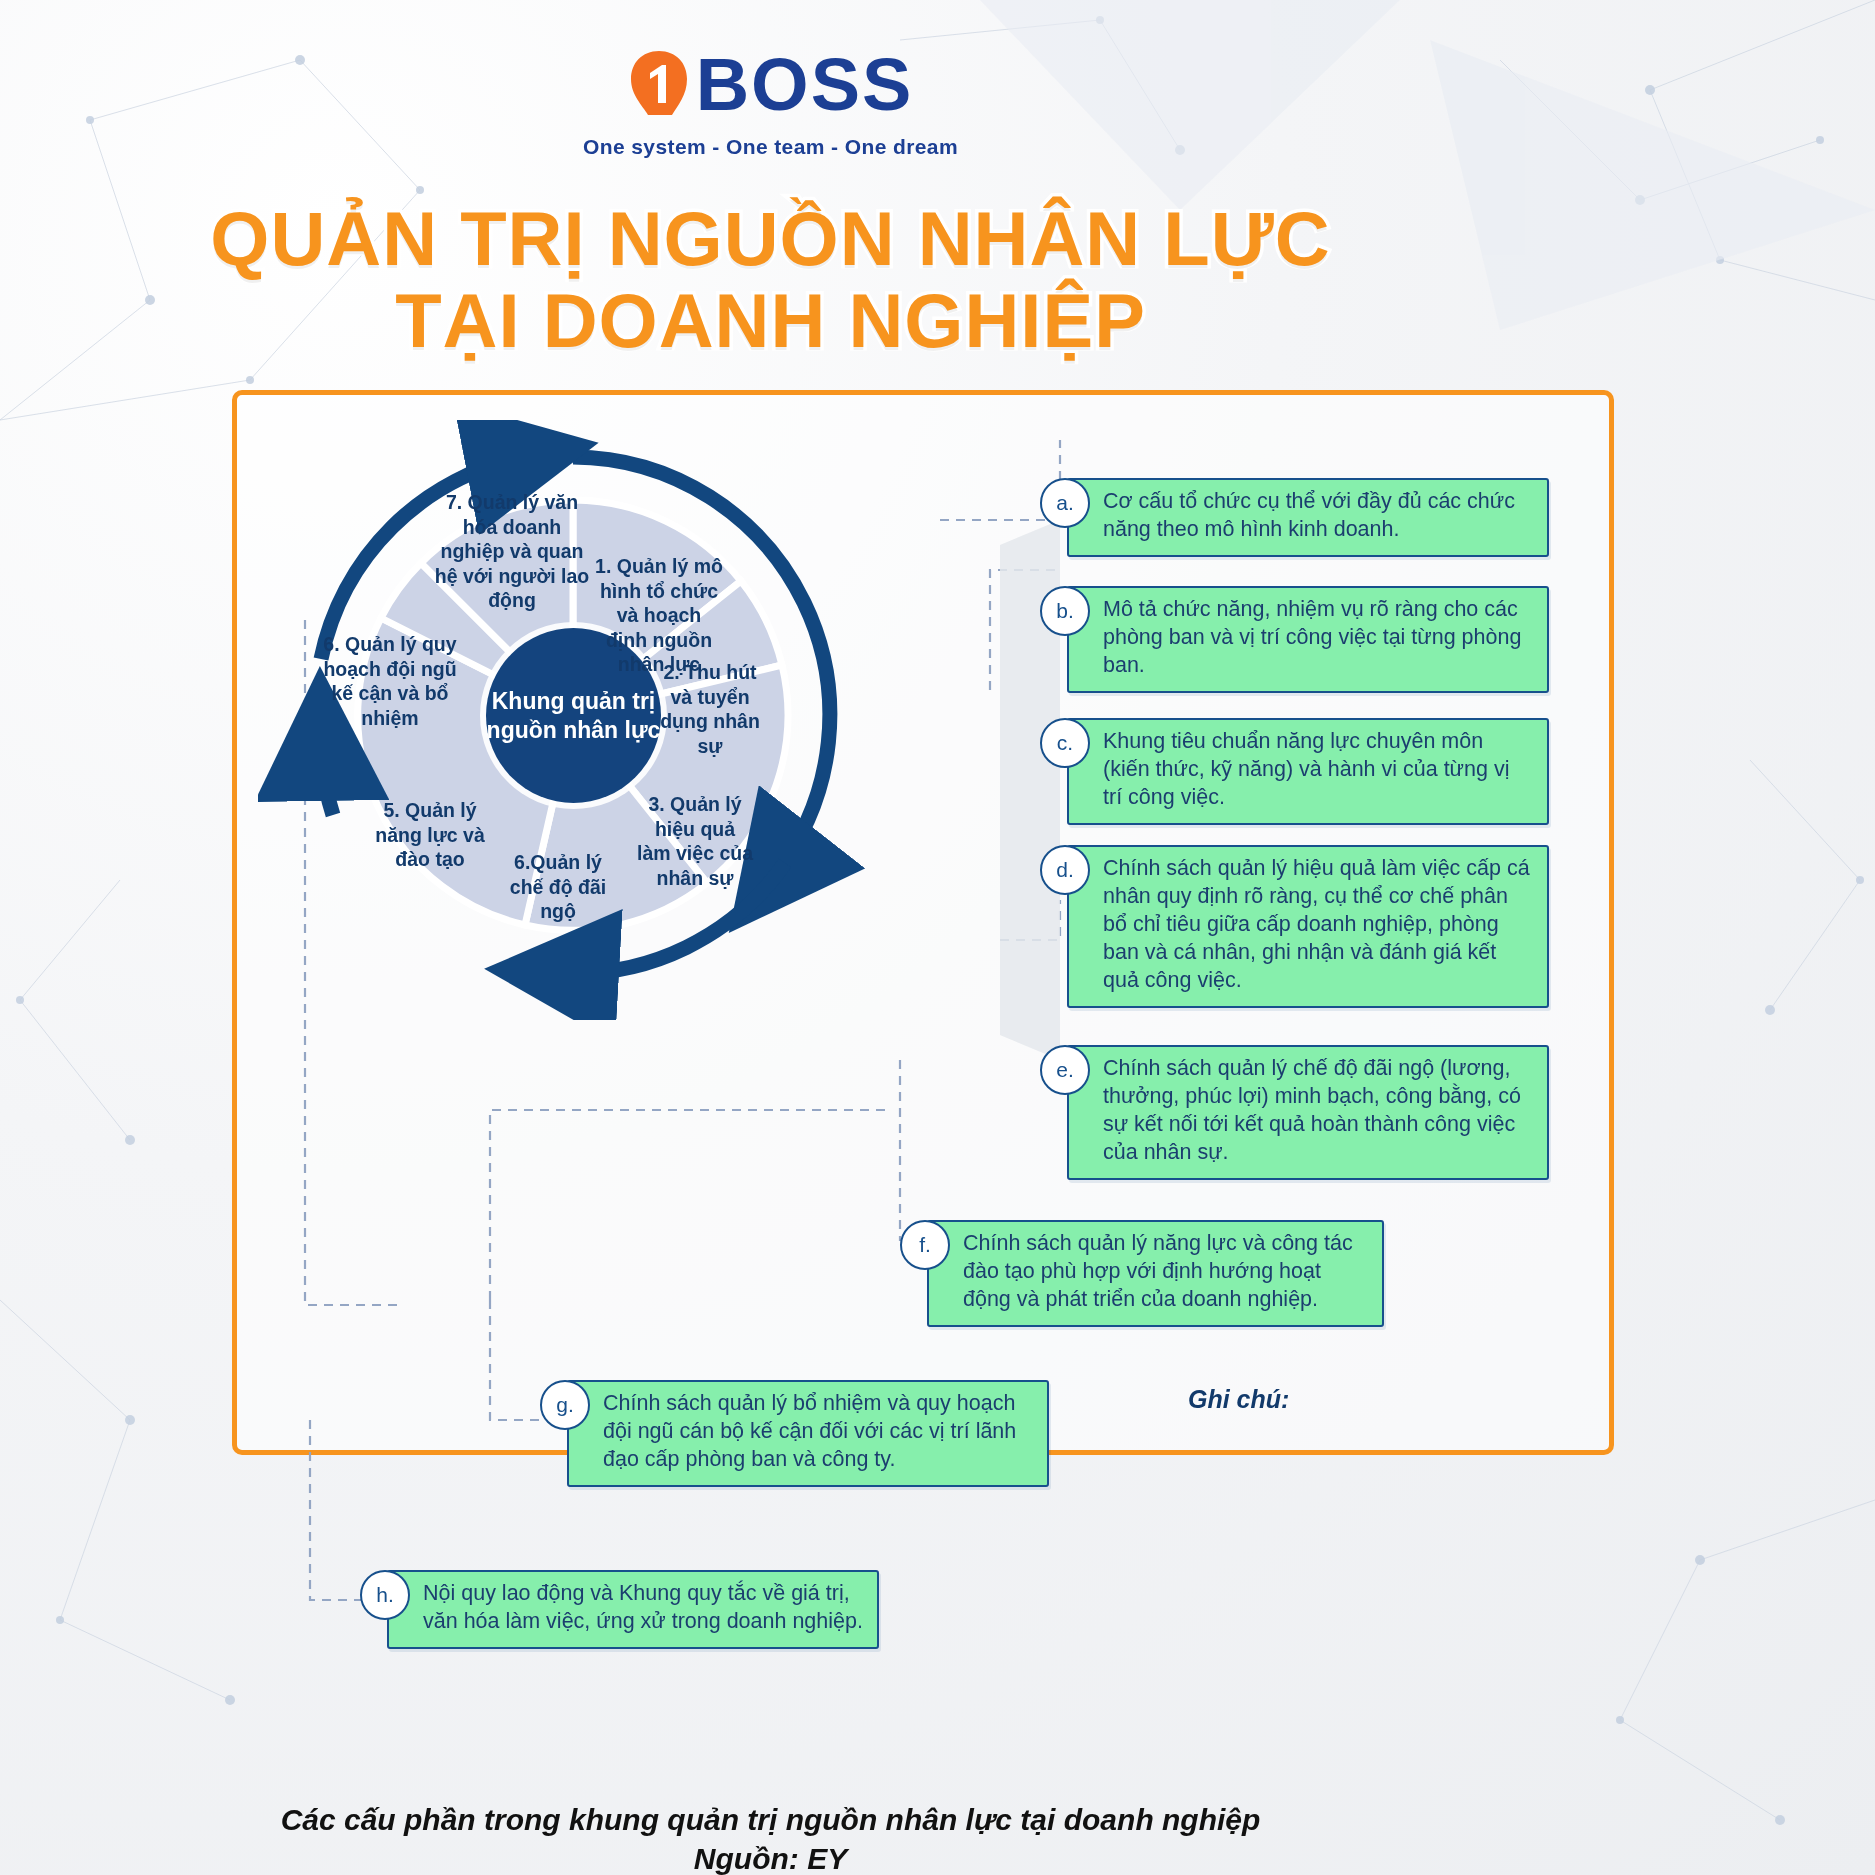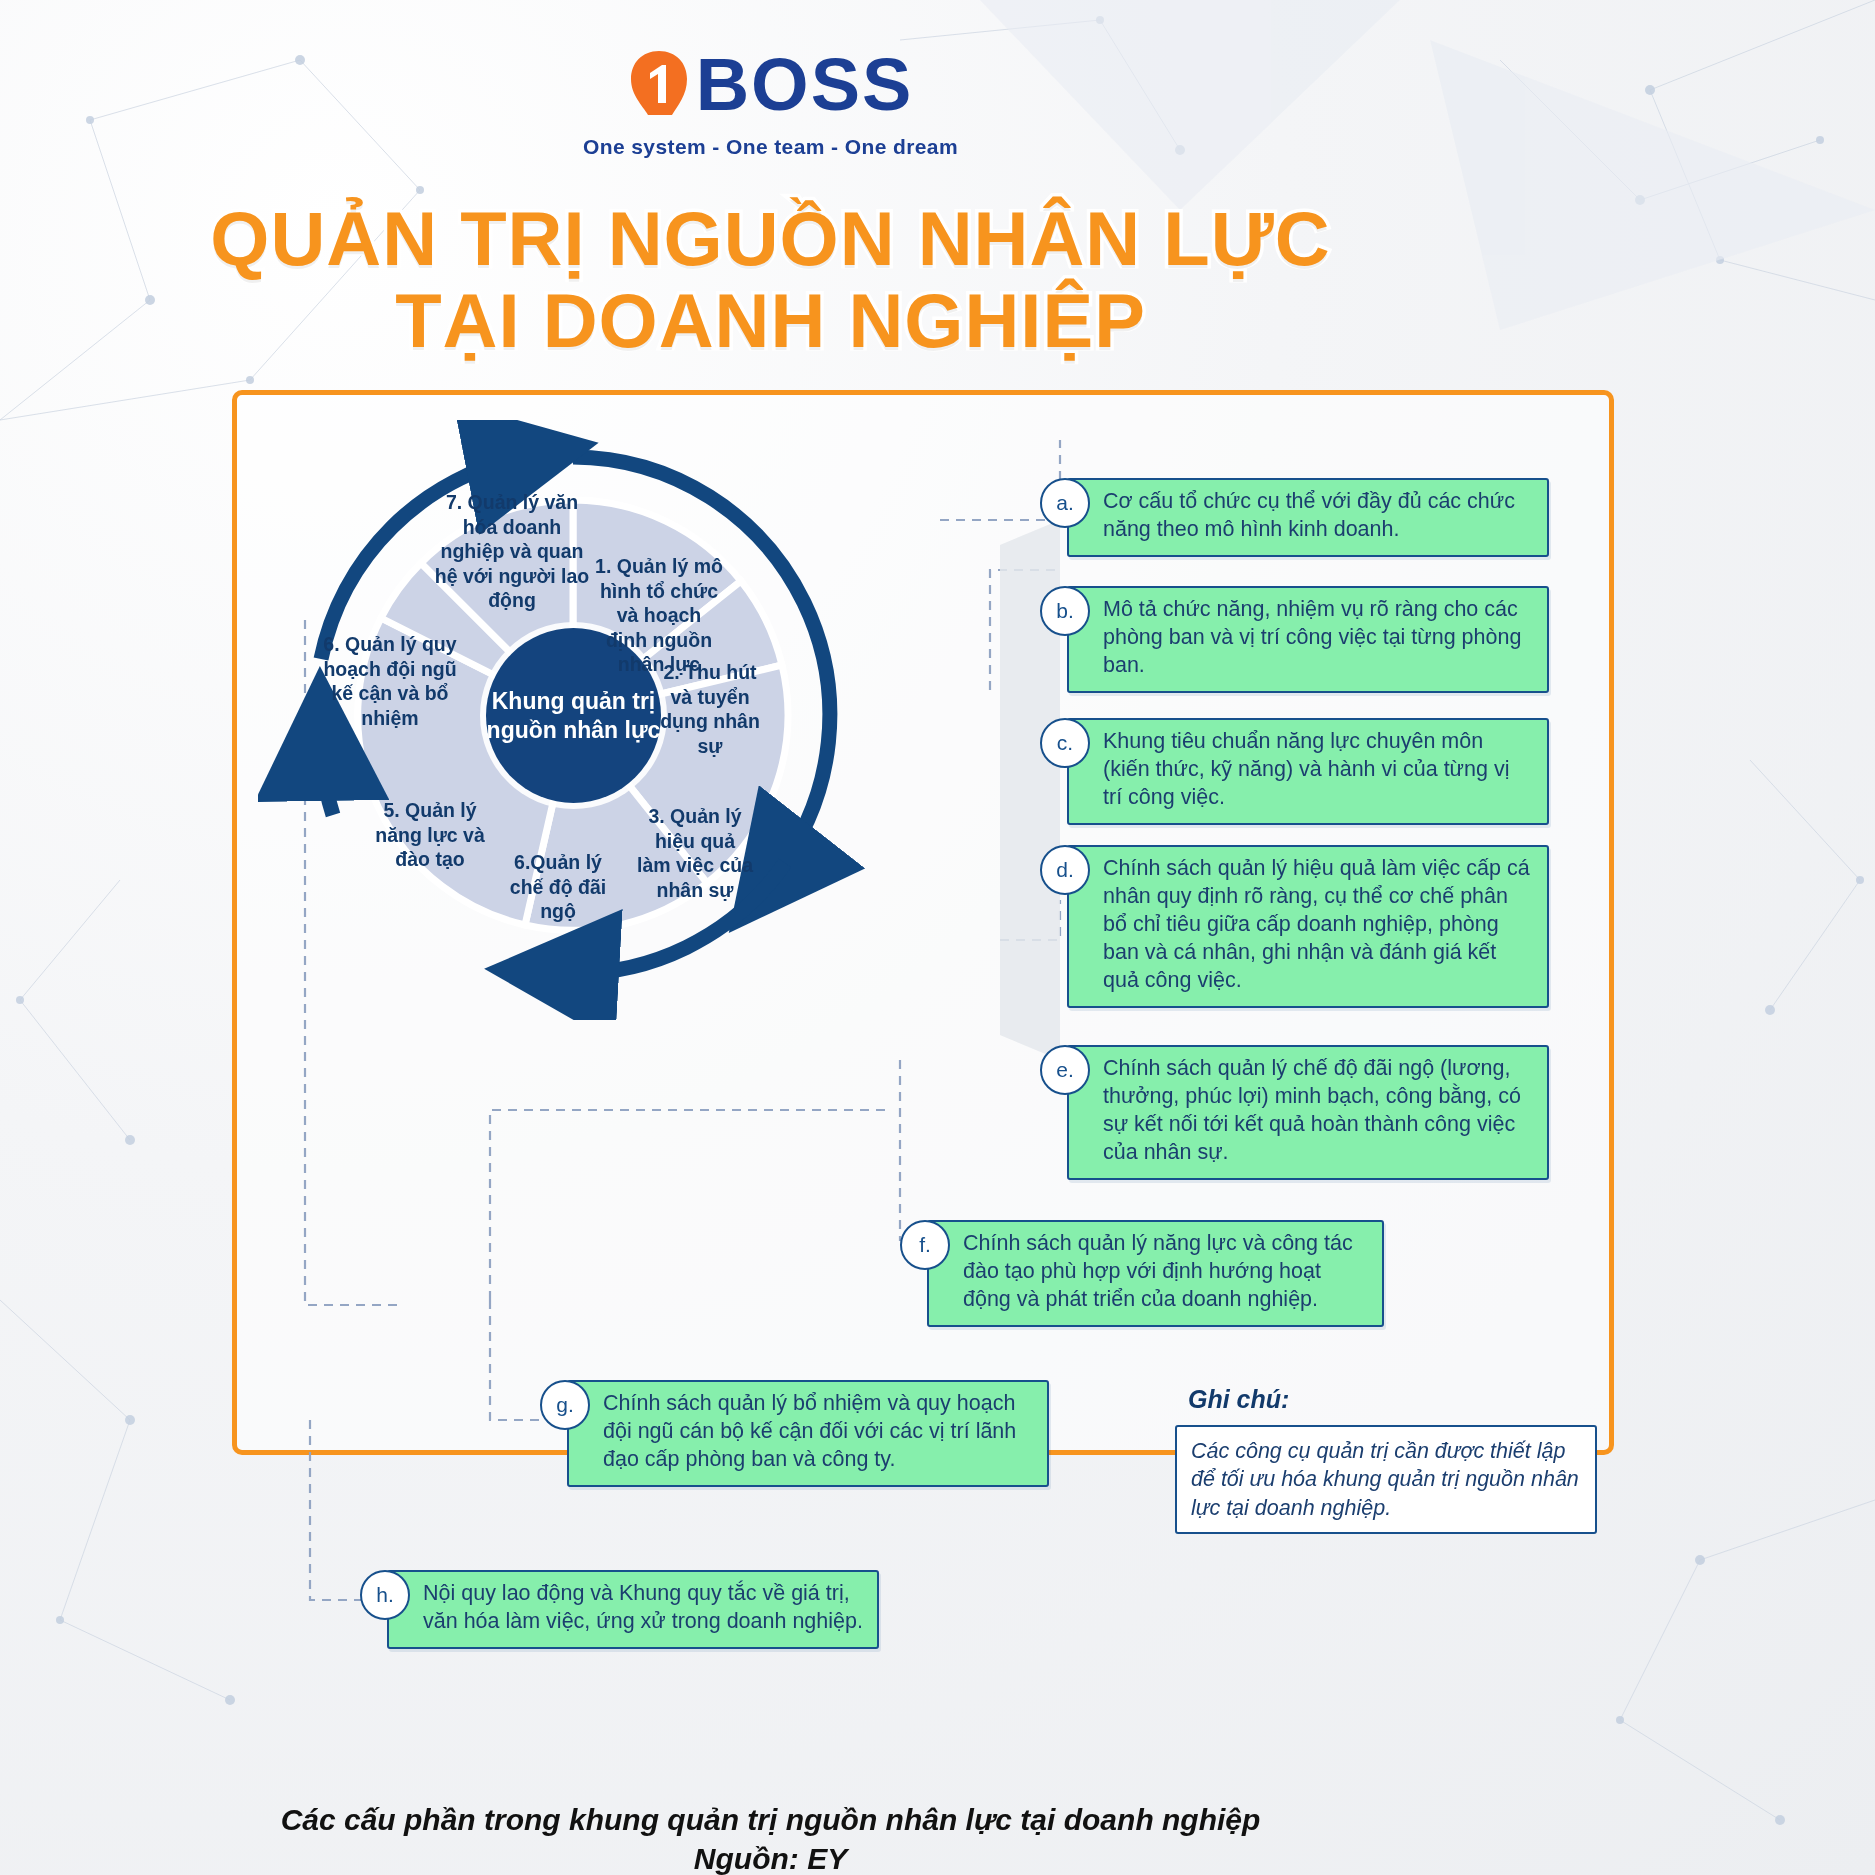--- a/index.html
+++ b/index.html
@@ -185,21 +185,21 @@
         <path d="M315,295 m212,148 a258,258 0 0,1 -226,110" marker-end="url(#arrowblue)"></path>
         <path d="M315,295 m-252,-56 a258,258 0 0,1 204,-202" marker-end="url(#arrowblue)"></path>
         <path d="M315,295 m-240,100 a258,258 0 0,1 -12,-74" marker-end="url(#arrowblue)"></path>
       </g>
     </svg>
 
     <div class="hub">Khung quản trị nguồn nhân lực</div>
 
     <div class="wedge-label" style="left:336px;top:90px;width:130px;margin-top:44px;">1. Quản lý mô hình tổ chức và hoạch định nguồn nhân lực</div>
     <div class="wedge-label" style="left:392px;top:240px;width:120px;">2. Thu hút và tuyển dụng nhân sự</div>
-    <div class="wedge-label" style="left:378px;top:384px;width:118px;">3. Quản lý hiệu quả làm việc của nhân sự</div>
+    <div class="wedge-label" style="left:378px;top:372px;width:118px;">3. Quản lý hiệu quả làm việc của nhân sự</div>
     <div class="wedge-label" style="left:240px;top:430px;width:120px;">6.Quản lý chế độ đãi ngộ</div>
     <div class="wedge-label" style="left:102px;top:378px;width:140px;">5. Quản lý năng lực và đào tạo</div>
     <div class="wedge-label" style="left:62px;top:212px;width:140px;">6. Quản lý quy hoạch đội ngũ kế cận và bổ nhiệm</div>
     <div class="wedge-label" style="left:174px;top:70px;width:160px;">7. Quản lý văn hóa doanh nghiệp và quan hệ với người lao động</div>
   </div>
 
   <div class="boxes">
 
     <div class="item" style="left:1040px;top:478px;">
       <span class="bullet">a.</span>
@@ -236,20 +236,19 @@
       <div class="box" style="width:430px;">Chính sách quản lý bổ nhiệm và quy hoạch đội ngũ cán bộ kế cận đối với các vị trí lãnh đạo cấp phòng ban và công ty.</div>
     </div>
 
     <div class="item" style="left:360px;top:1570px;">
       <span class="bullet">h.</span>
       <div class="box" style="width:440px;">Nội quy lao động và Khung quy tắc về giá trị, văn hóa làm việc, ứng xử trong doanh nghiệp.</div>
     </div>
   </div>
 
   <div class="note-title" style="left:1188px;top:1385px;">Ghi chú:</div>
-  <div class="note-box" style="left:1175px;top:1425px;width:390px;">Các công cụ quản trị cần được thiết lập để tối ưu hóa khung quản trị nguồn nhân lực tại doanh nghiệp.</div>
 
   <div class="caption">
     <div>Các cấu phần trong khung quản trị nguồn nhân lực tại doanh nghiệp</div>
     <div class="src">Nguồn: EY</div>
   </div>
 
 </div>
 
 </body></html>

